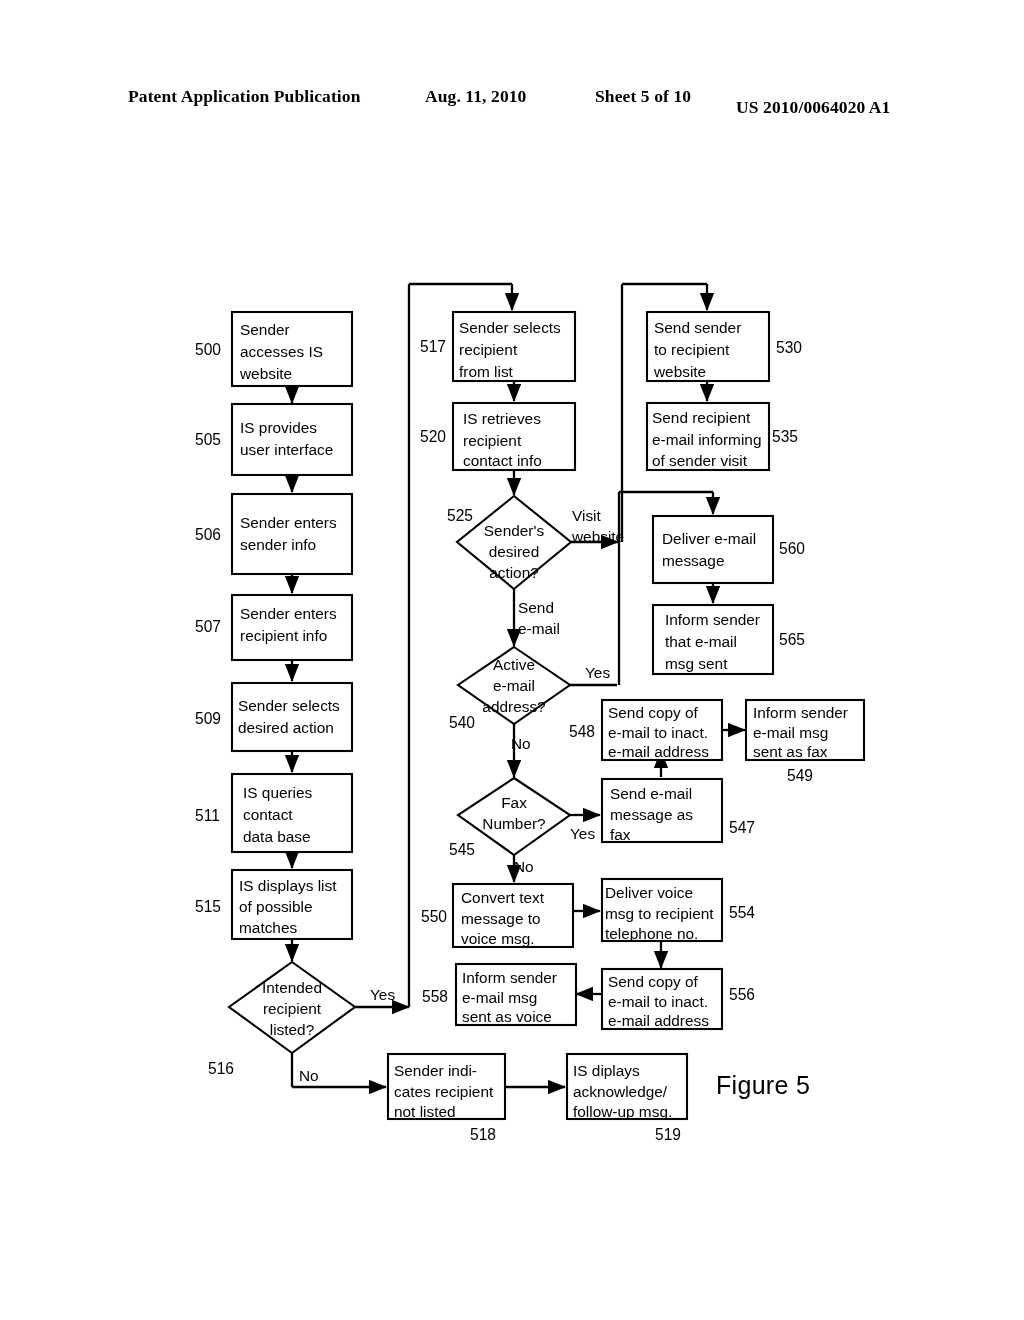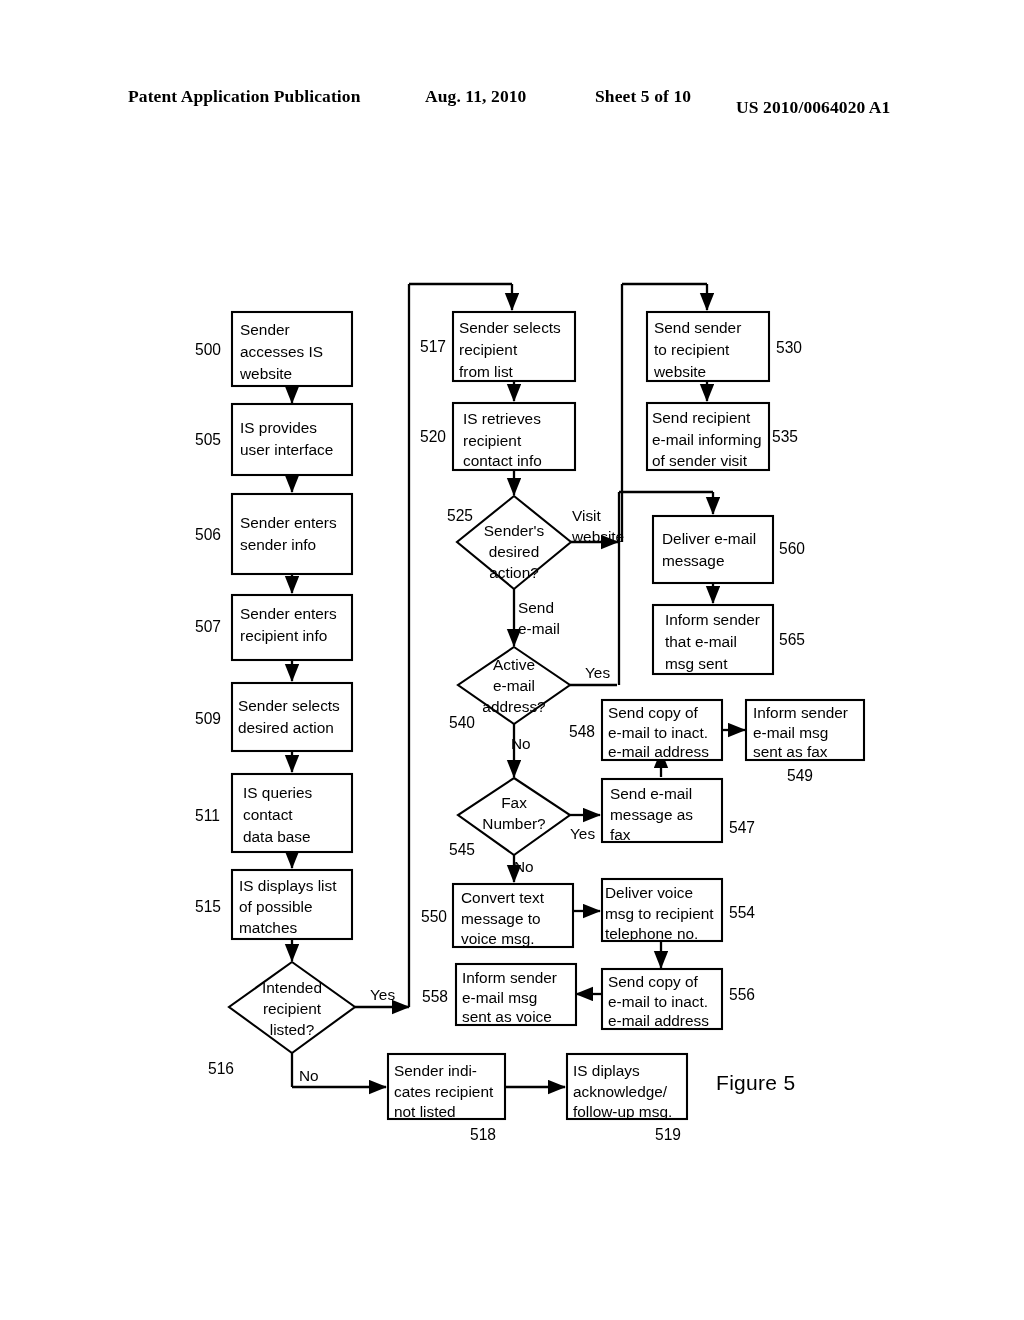--- a/index.html
+++ b/index.html
@@ -38,21 +38,21 @@
   .hdr-pub   { left: 128px; }
   .hdr-date  { left: 425px; }
   .hdr-sheet { left: 595px; }
   .hdr-num   { left: 736px; margin-top: 11px; }
 
   
   .fig-caption {
     position: absolute;
     left: 716px;
     top: 1071px;
-    font-size: 21px;
+    font-size: 25px;
     font-family: "Liberation Sans", sans-serif;
     letter-spacing: 0.3px;
     white-space: nowrap;
   }
 
   
   #flow {
     position: absolute;
     left: 0;
     top: 0;

